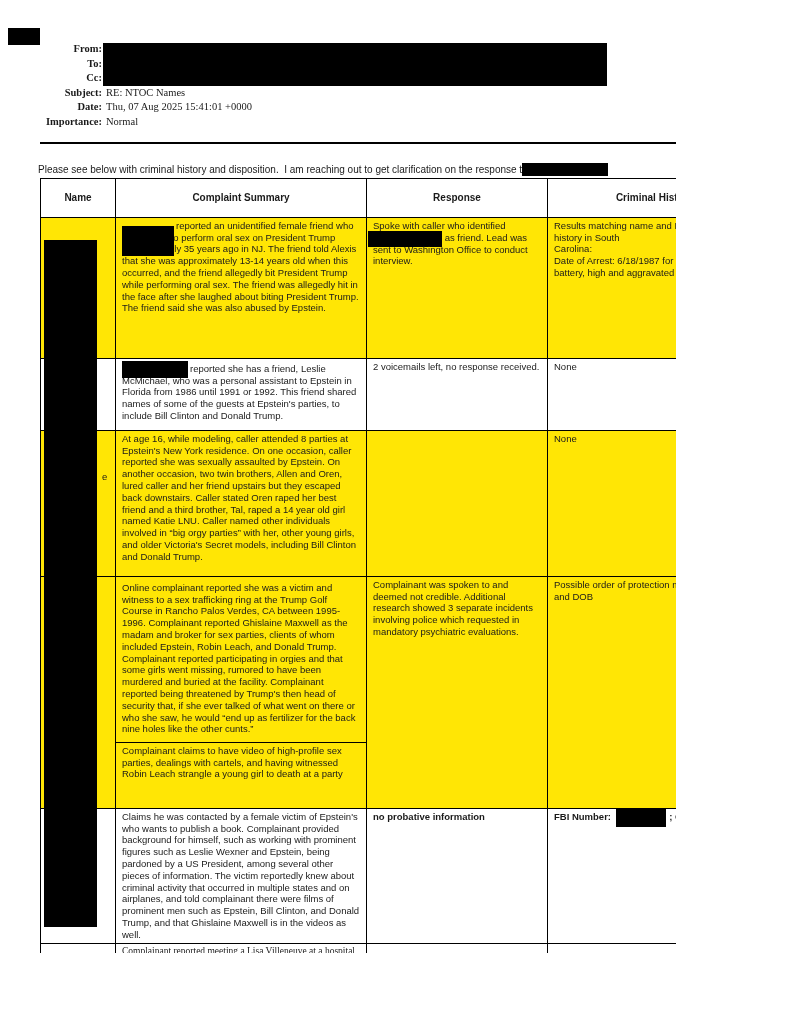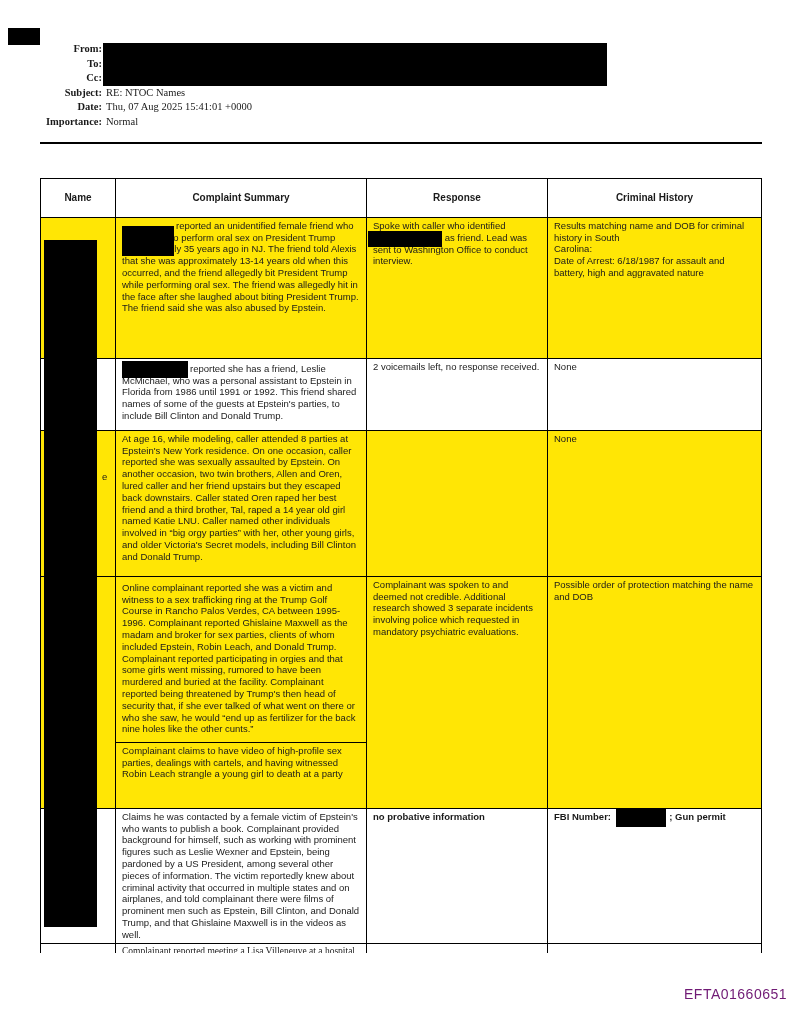--- a/index.html
+++ b/index.html
@@ -1,18 +1,18 @@
 <!DOCTYPE html>
 <html><head>
 <meta charset="utf-8">
 <style>
   html,body{margin:0;padding:0;background:#ffffff;}
   .page{
     position:relative;
-    width:800px;
+    width:676px;
     height:1014px;
     background:#ffffff;
     font-family:"Liberation Sans", sans-serif;
     color:#1a1a1a;
     overflow:hidden;
   }
   .redact{background:#000;display:block;}
   .redact-inline{background:#000;display:inline-block;vertical-align:middle;}
 
   
@@ -121,20 +121,21 @@
       <span class="hdr-value">Thu, 07 Aug 2025 15:41:01 +0000</span>
     </div>
     <div class="hdr-row">
       <span class="hdr-label">Importance:</span>
       <span class="hdr-value">Normal</span>
     </div>
   </div>
 
   <div class="rule"></div>
 
+  <p class="intro"><span>Please see below with criminal history and disposition.  I am reaching out to get clarification on the response t</span><span class="redact-inline"></span></p>
 
   <div class="table-wrap">
     <table class="ct">
       <colgroup>
         <col class="c-name">
           <col class="c-complaint">
           <col class="c-response">
           <col class="c-ch">
       </colgroup>
       <tbody>

